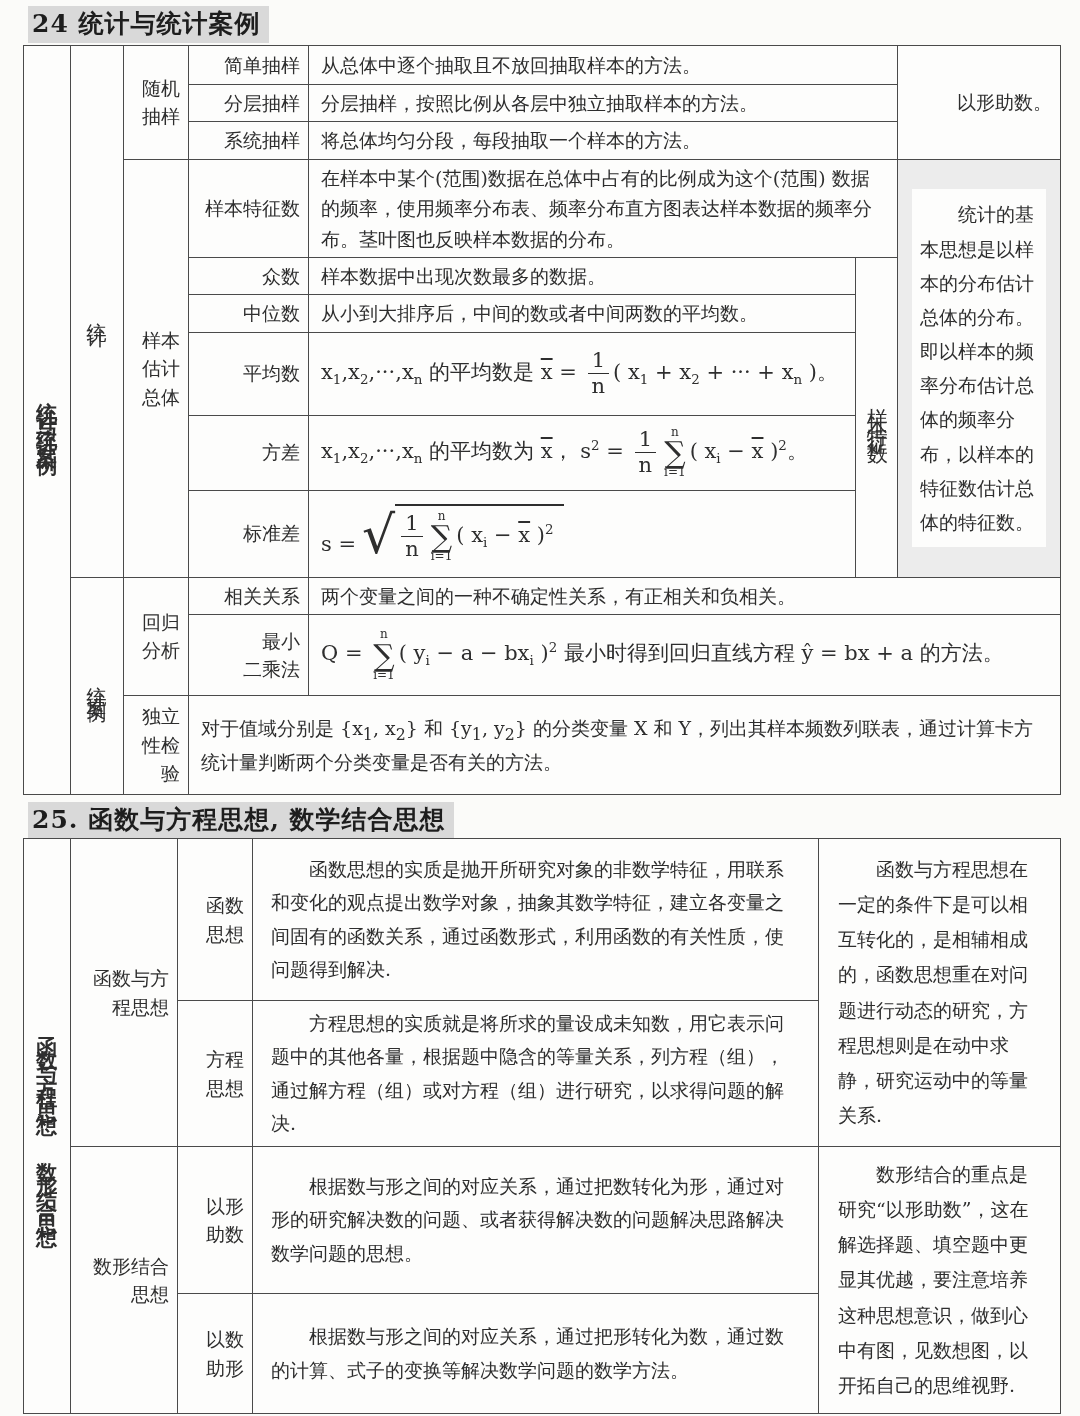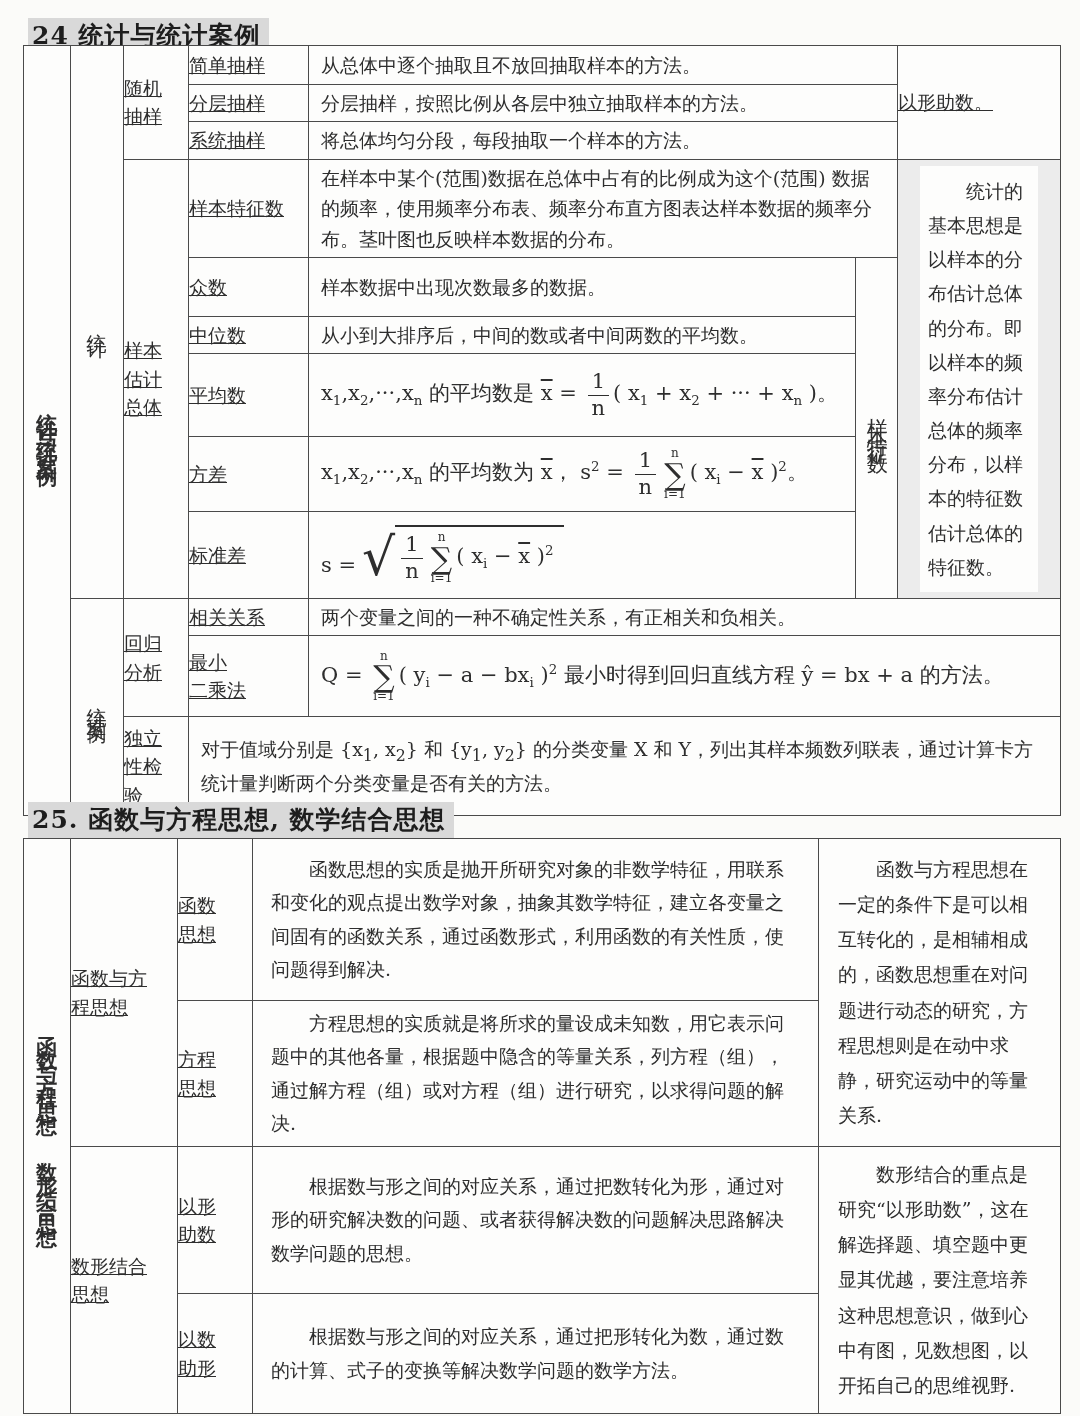--- a/index.html
+++ b/index.html
@@ -11,62 +11,61 @@
     position:relative;
   }
   .sec-title{
     position:absolute;left:28px;
     font-size:25px;font-weight:bold;color:#1d1d1d;
     background:#d9d9d9;
     padding:1px 8px 3px 4px;
     letter-spacing:1px;
     white-space:nowrap;
   }
-  #title24{top:18px;}
+  #title24{top:6px;}
   #title25{top:802px;}
   table.sheet{
     position:absolute;left:23px;
     border-collapse:collapse;
     table-layout:fixed;
     width:1037px;
     background:#fdfdfc;
   }
   #table24{top:45px;}
   #table25{top:838px;}
   td{
     border:1px solid #4a4a4a;
     vertical-align:middle;
     font-size:19px;
     line-height:1.6;
     padding:2px 8px;
     overflow:hidden;
   }
   td.lbl{
-    text-align:left;
+    text-align:right;
     white-space:pre-line;
-    padding:2px 0;
+    padding:2px 8px;
     line-height:1.5;
-    text-decoration:underline;
   }
   td.vertcell{text-align:center;padding:2px 0;}
   .vert{
     display:inline-block;
     writing-mode:vertical-rl;
     text-orientation:upright;
     font-weight:bold;
     letter-spacing:9px;
     font-size:21px;
   }
   .vert.normal{font-weight:normal;}
   .vert.wide{letter-spacing:13px;}
   .vert.tight{letter-spacing:6px;font-size:20px;}
   td.desc{padding:3px 12px;}
   td.para{padding:6px 18px;}
   td.para .p{ text-indent:2em; line-height:1.75;}
-  td.note-gray{background:#ececec;padding:6px 22px;}
+  td.note-gray{background:#ececec;padding:6px 14px;}
   .note-inner{
     background:#fdfdfc;
     padding:8px 8px;
     text-indent:2em;
     line-height:1.8;
     font-size:19px;
   }
   td.note-plain{padding:6px 19px;}
   td.note-plain .p{text-indent:2em;line-height:1.85;}
   

